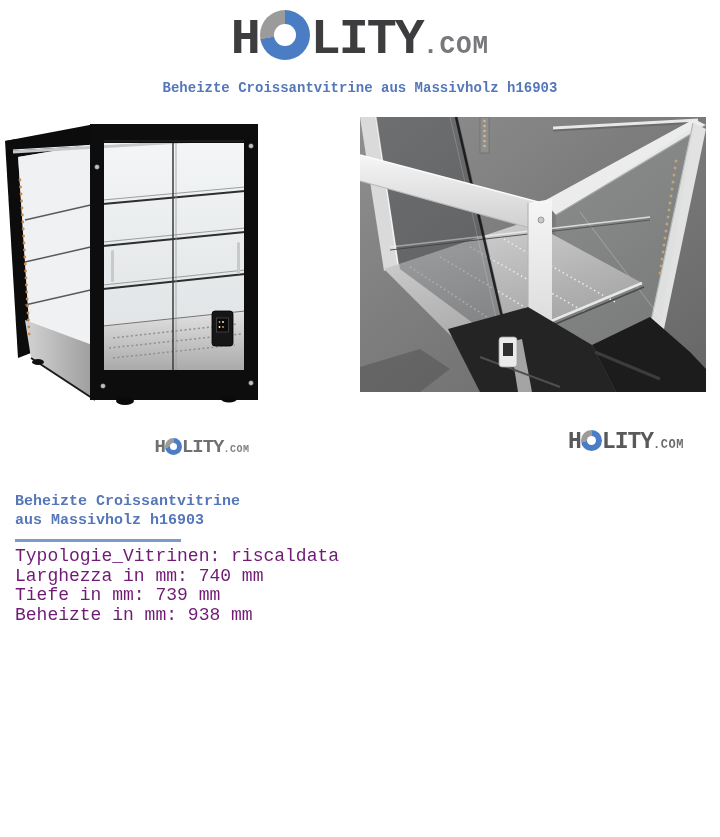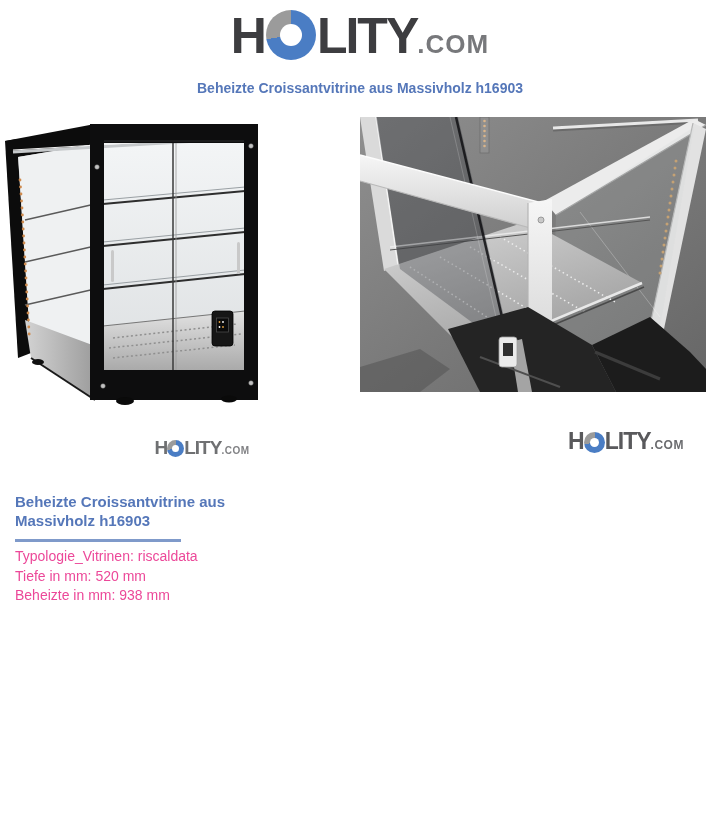--- a/index.html
+++ b/index.html
@@ -1,17 +1,17 @@
 <!DOCTYPE html>
 <html><head>
 <meta charset="utf-8">
 <style>
   html,body{margin:0;padding:0;background:#fff;}
   .page{position:relative;width:720px;height:644px;background:#ffffff;
-        font-family:Liberation Sans, sans-serif;overflow:hidden;}
+        font-family:Liberation Mono, monospace;overflow:hidden;}
 
   
   .logo-row{white-space:nowrap;line-height:1;}
   .logo-row .big{font-weight:bold;color:#3d3d40;letter-spacing:-2px;vertical-align:baseline;}
   .logo-row .tld{font-weight:bold;color:#77787b;letter-spacing:1px;vertical-align:baseline;}
   .ring{display:inline-block;position:relative;border-radius:50%;
         background:conic-gradient(from 260deg,#9b9b9b 0 100deg,#4a7dc4 100deg 360deg);}
   .ring::after{content:"";position:absolute;background:#fff;border-radius:50%;}
 
   .logo-main{position:absolute;top:10px;left:0;width:100%;text-align:center;}
@@ -33,21 +33,21 @@
   .logo-md .ring{width:21px;height:21px;vertical-align:-3.5px;}
   .logo-md .ring::after{inset:6px;}
   .logo-right{left:566px;top:430px;width:120px;}
 
   
   .top-title{position:absolute;top:80px;left:0;width:100%;text-align:center;
              font-size:14px;font-weight:bold;color:#5577b9;}
   .prod-heading{position:absolute;left:15px;top:492px;width:252px;
                 font-size:15px;font-weight:bold;color:#5577b9;line-height:19px;}
   .divider{position:absolute;left:15px;top:539px;width:166px;height:3px;background:#7f9aca;}
-  .specs{position:absolute;left:15px;top:547px;font-size:14px;color:#ec4899;line-height:19.5px;}
+  .specs{position:absolute;left:15px;top:547px;font-size:18px;color:#701a75;line-height:19.5px;}
   .spec-line{white-space:nowrap;}
 
   
   .img-left{position:absolute;left:5px;top:110px;width:292px;height:295px;background:#ffffff;}
   .img-right{position:absolute;left:360px;top:117px;width:346px;height:275px;background:#7c7c7c;}
   .img-left svg,.img-right svg{display:block;}
 </style>
 </head>
 <body>
 
@@ -268,17 +268,18 @@
   </div>
   <div class="logo-row logo-md logo-right">
     <span class="big">H</span><span class="ring"></span><span class="big">LITY</span><span class="tld">.COM</span>
   </div>
 
   <div class="prod-heading">Beheizte Croissantvitrine aus Massivholz h16903</div>
   <div class="divider"></div>
 
   <div class="specs">
     <div class="spec-line"><span>Typologie_Vitrinen</span><span>: </span><span>riscaldata</span></div>
-    <div class="spec-line"><span>Tiefe in mm</span><span>: </span><span>520 mm</span></div>
+    <div class="spec-line"><span>Larghezza in mm</span><span>: </span><span>740 mm</span></div>
+    <div class="spec-line"><span>Tiefe in mm</span><span>: </span><span>739 mm</span></div>
     <div class="spec-line"><span>Beheizte in mm</span><span>: </span><span>938 mm</span></div>
   </div>
 
 </div>
 
 </body></html>

